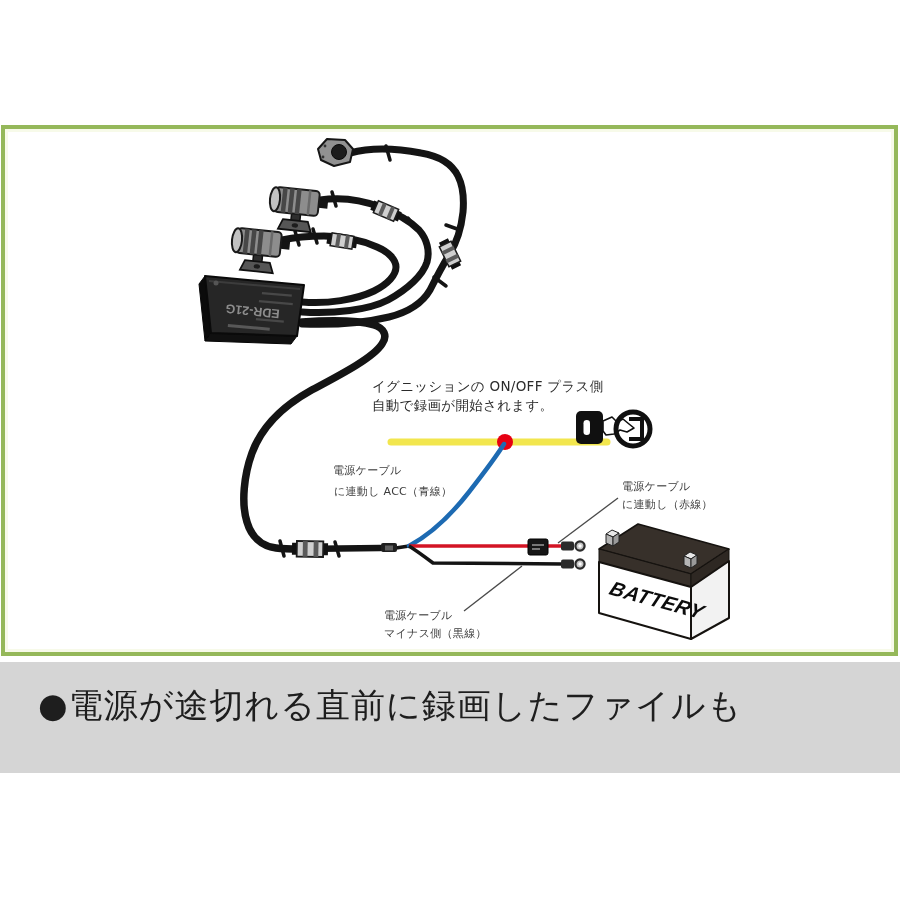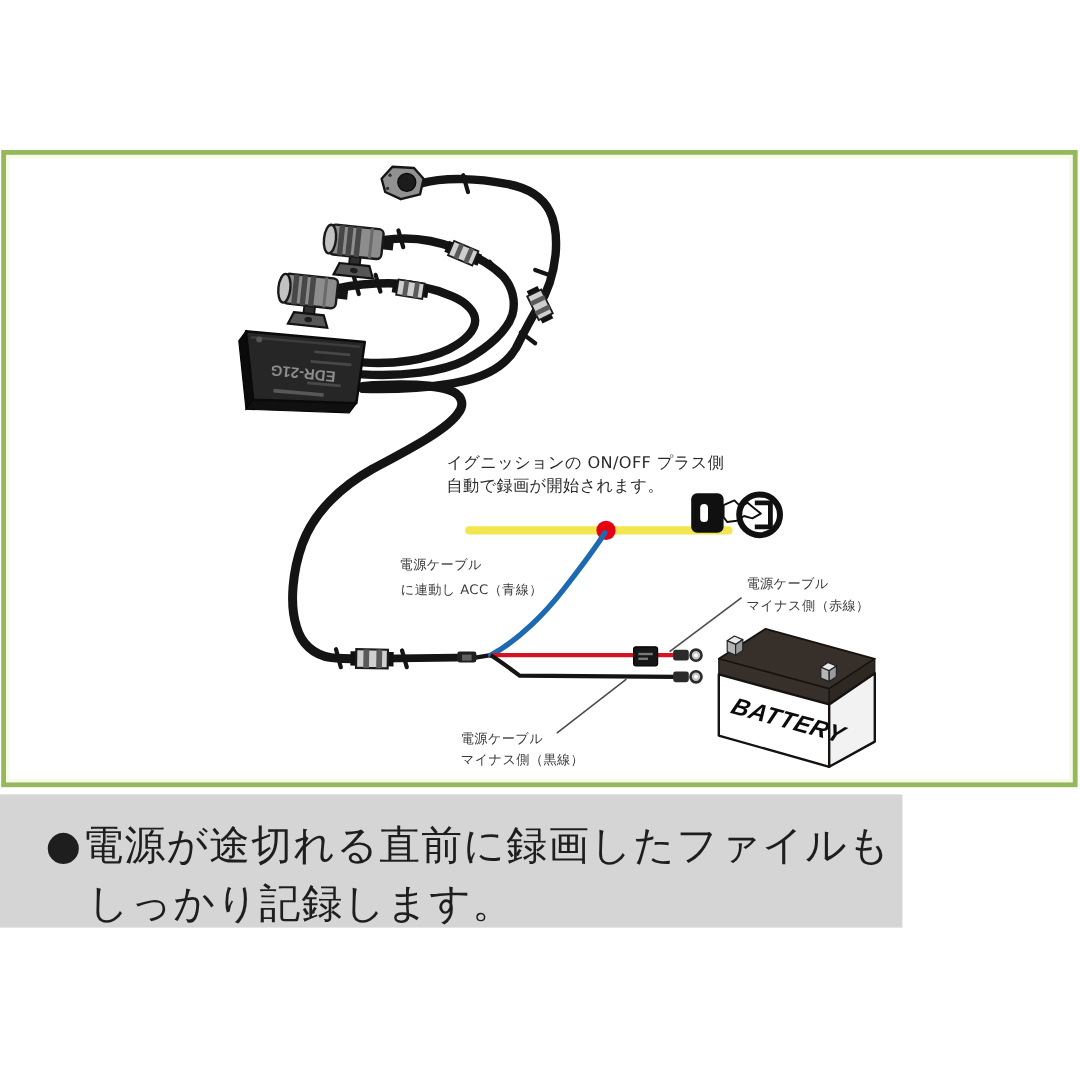--- a/index.html
+++ b/index.html
@@ -6,21 +6,21 @@
   body{width:900px;height:900px;position:relative;overflow:hidden;
        font-family:"DejaVu Sans","Liberation Sans",sans-serif;}
   .panel{position:absolute;left:1px;top:125px;width:889px;height:523px;
          border:4px solid #95b85a;background:#ffffff;
          box-shadow:inset 0 0 0 3px #f7fae9;}
   .stage{position:absolute;left:0;top:0;width:900px;height:900px;}
   .lbl{position:absolute;color:#3b3b3b;font-size:11px;line-height:17px;
        letter-spacing:.3px;white-space:nowrap;}
   .note{position:absolute;color:#2b2b2b;font-size:13.5px;line-height:19px;
         letter-spacing:.3px;white-space:nowrap;}
-  .caption-band{position:absolute;left:0;top:662px;width:752px;height:111px;
+  .caption-band{position:absolute;left:0;top:662px;width:900px;height:111px;
         background:#d5d5d5;color:#1e1e1e;}
   .caption-band .cap{position:absolute;left:38px;top:19px;font-size:34px;
         line-height:48px;letter-spacing:1px;white-space:nowrap;}
   .caption-band .cap .l2{margin-left:35px;}
   svg{display:block;}
 </style>
 </head>
 <body>
 
 <div class="panel"></div>
@@ -163,23 +163,22 @@
   </g>
 </svg>
 
 <div class="note" style="left:372px;top:377px;">イグニッションの ON/OFF プラス側</div>
 <div class="note" style="left:372px;top:396px;">自動で録画が開始されます。</div>
 
 <div class="lbl" style="left:333px;top:462px;">電源ケーブル</div>
 <div class="lbl" style="left:334px;top:483px;">に連動し ACC（青線）</div>
 
 <div class="lbl" style="left:622px;top:478px;">電源ケーブル</div>
-<div class="lbl" style="left:622px;top:496px;">マイナス側（赤線）</div>
+<div class="lbl" style="left:622px;top:496px;">に連動し（赤線）</div>
 
 <div class="lbl" style="left:384px;top:607px;">電源ケーブル</div>
 <div class="lbl" style="left:384px;top:625px;">マイナス側（黒線）</div>
 
 <div class="caption-band">
   <div class="cap">
     <div>●電源が途切れる直前に録画したファイルも</div>
-    <div class="l2">しっかり記録します。</div>
   </div>
 </div>
 
 </body></html>

